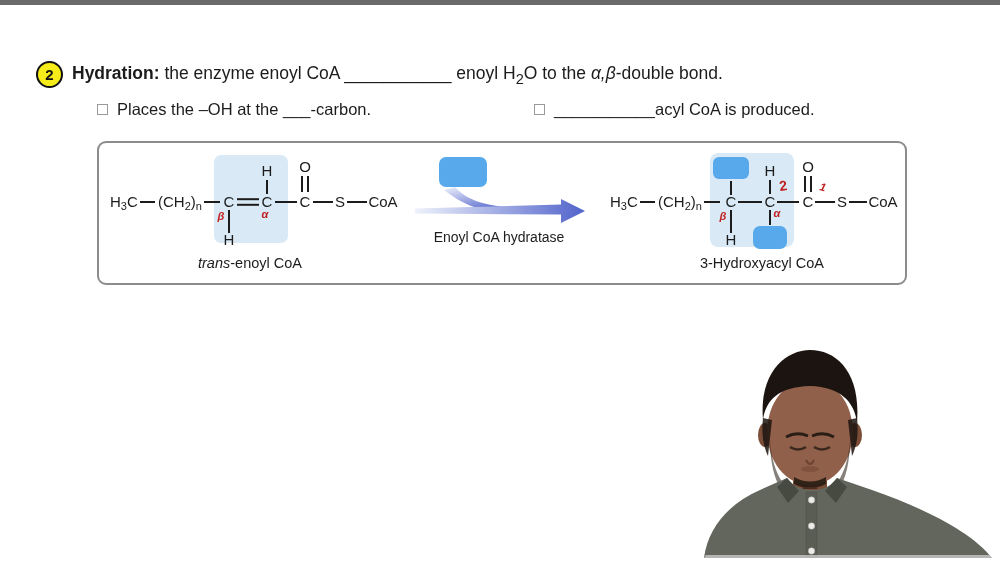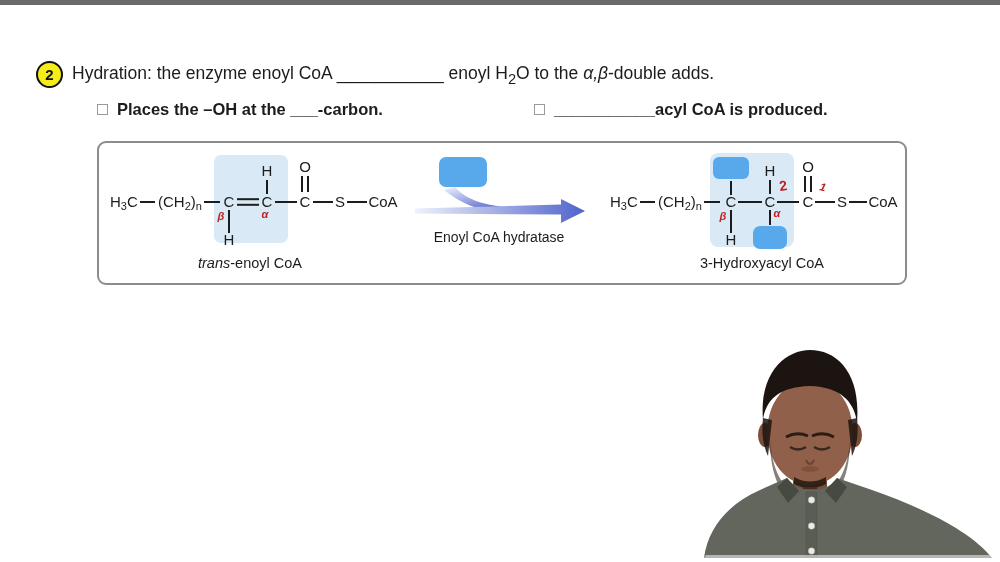--- a/index.html
+++ b/index.html
@@ -6,25 +6,25 @@
   #stage{position:relative;width:1000px;height:562px;background:#fff;overflow:hidden;
          font-family:"Liberation Sans","DejaVu Sans",sans-serif;color:var(--ink);}
   #topbar{position:absolute;left:0;top:0;width:1000px;height:5px;background:var(--topbar);}
 
   
   .heading{position:absolute;left:36px;top:61px;display:flex;align-items:center;gap:9px;
            font-size:17.5px;white-space:nowrap;}
   .numcircle{width:23px;height:23px;border-radius:50%;background:var(--badge_yellow);
              border:2px solid #111;display:flex;align-items:center;justify-content:center;
              font-weight:bold;font-size:15px;color:#111;flex:0 0 auto;}
-  .heading b{font-weight:normal;}
+  .heading b{font-weight:bold;}
   .blankline{letter-spacing:0px;}
 
   
-  .bullet{position:absolute;top:100px;display:flex;align-items:center;gap:9px;font-size:16.5px;white-space:nowrap;font-weight:bold;}
+  .bullet{position:absolute;top:100px;display:flex;align-items:center;gap:9px;font-size:16.5px;white-space:nowrap;}
   #bullet1{left:97px;}
   #bullet2{left:534px;justify-content:space-between;}
   .chk{width:9px;height:9px;border:1.5px solid #9a9a9a;background:#fff;flex:0 0 auto;}
 
   
   #diagrambox{position:absolute;left:97px;top:141px;width:810px;height:144px;
               border:2px solid var(--box_border);border-radius:9px;box-sizing:border-box;background:#fff;}
   #diagrambox svg{display:block;}
   .atom{font-size:15px;fill:var(--ink);font-family:"Liberation Sans","DejaVu Sans",sans-serif;}
   .sub{font-size:11px;}
@@ -46,21 +46,21 @@
 
 <div id="stage">
   <div id="topbar"></div>
 
   <div class="heading">
     <span class="numcircle">2</span>
     <span><b>Hydration:</b>
       <span>the enzyme enoyl CoA</span>
       <span class="blankline">___________</span>
       <span>enoyl H</span><sub>2</sub><span>O to the</span>
-      <i>α,β</i><span>-double adds.</span>
+      <i>α,β</i><span>-double bond.</span>
     </span>
   </div>
 
   <div class="bullet" id="bullet1">
     <span class="chk"></span>
     <span>Places the –OH at the ___-carbon.</span>
   </div>
   <div class="bullet" id="bullet2">
     <span class="chk"></span>
     <span><span class="blankline">___________</span><span>acyl CoA is produced.</span></span>

